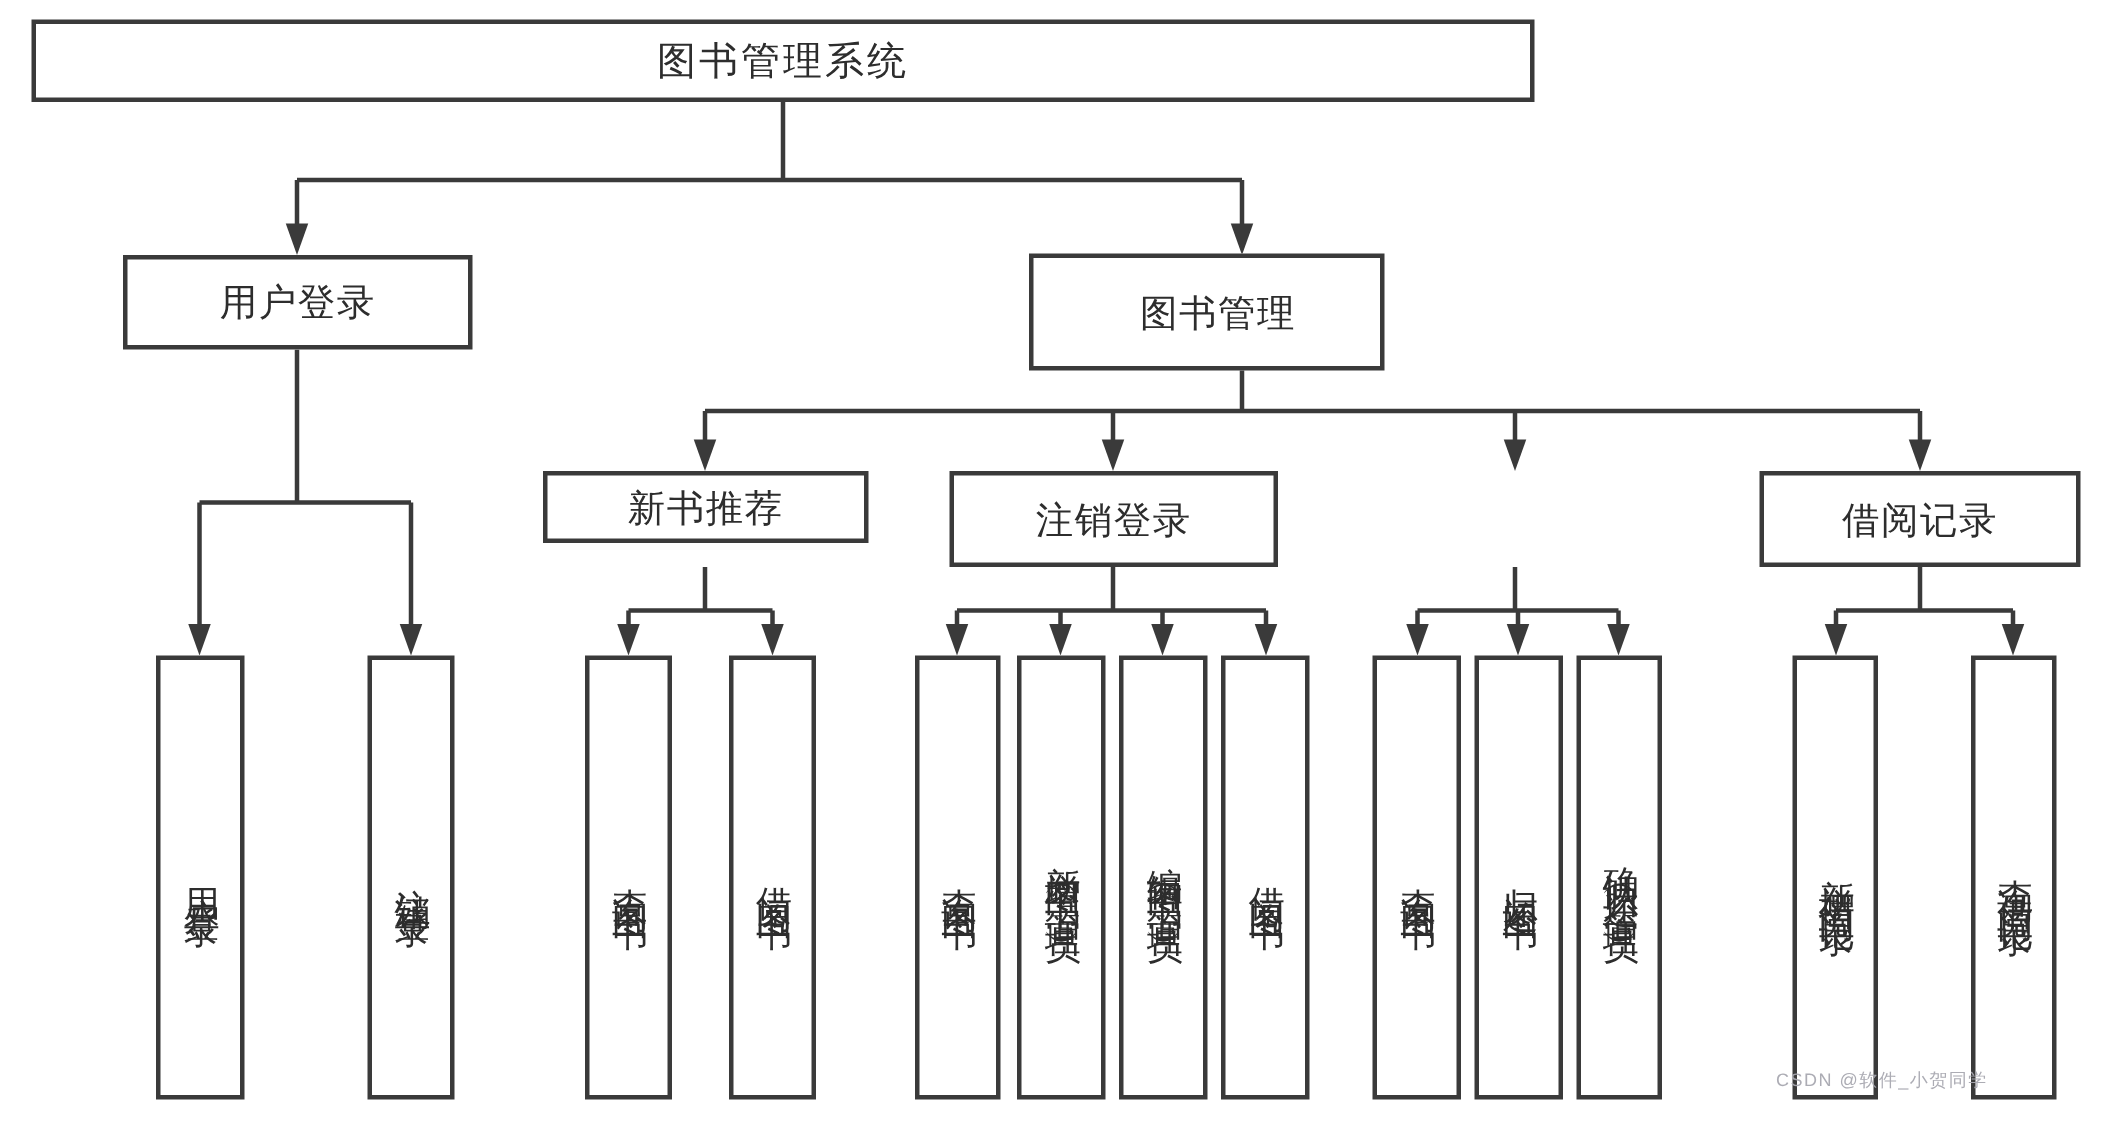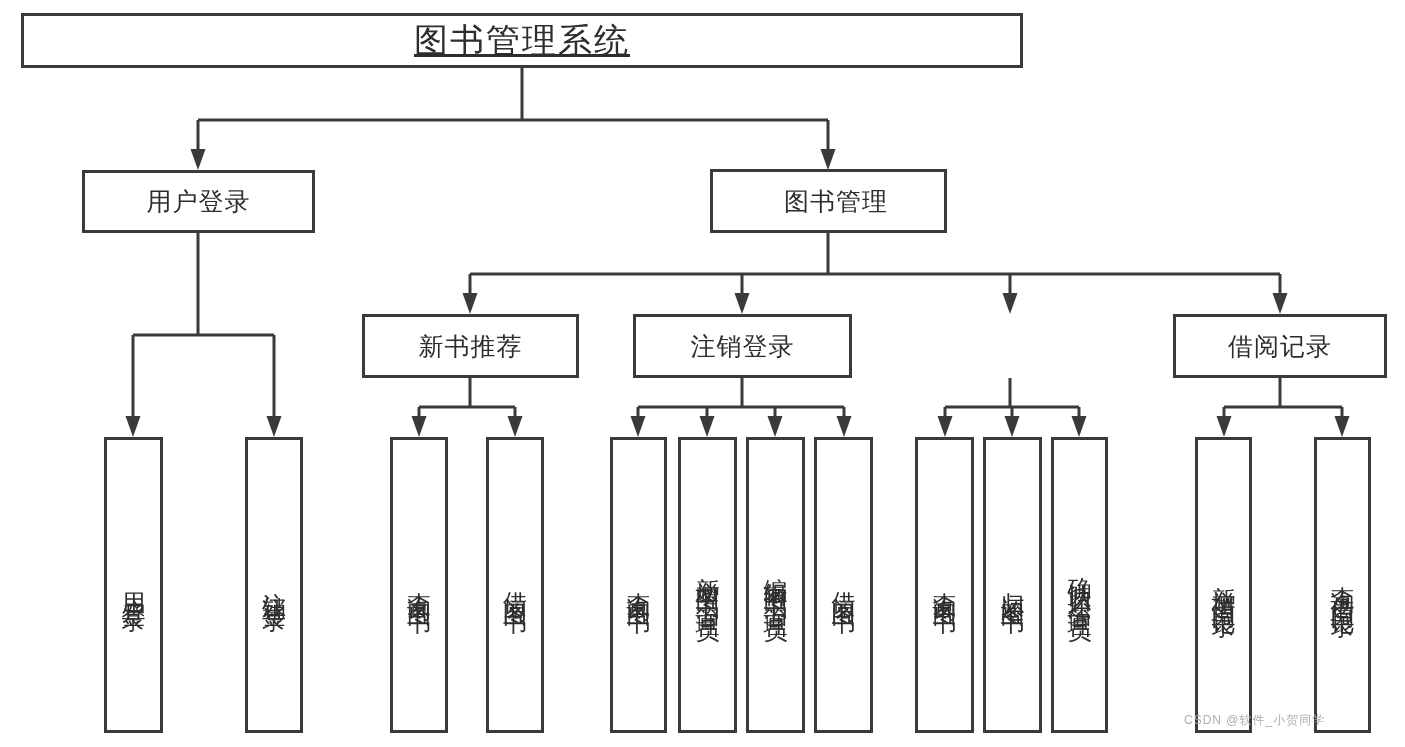--- a/index.html
+++ b/index.html
@@ -21,21 +21,21 @@
     box-sizing: border-box;
     border: 3px solid #3a3a3a;
     background: #ffffff;
     display: flex;
     align-items: center;
     justify-content: center;
     color: #2d2d2d;
     text-align: center;
     white-space: nowrap;
   }
-  .root-box  { font-size: 34px; letter-spacing: 2px; text-decoration: underline; }
+  .root-box  { font-size: 26px; letter-spacing: 2px; }
   .h-box     { font-size: 25px; letter-spacing: 1px; }
   .leaf {
     writing-mode: vertical-rl;
     text-orientation: mixed;
     font-size: 24px;
     letter-spacing: 6px;
     line-height: 1;
     white-space: normal;
   }
   .watermark {
@@ -80,23 +80,23 @@
       <polygon points="1004.5,416 1019.5,416 1012,437"></polygon>
       <polygon points="1071.5,416 1086.5,416 1079,437"></polygon>
       <polygon points="1216.5,416 1231.5,416 1224,437"></polygon>
       <polygon points="1334.5,416 1349.5,416 1342,437"></polygon>
     </g>
   </svg>
 
   <div class="box root-box" style="left:21px; top:13px; width:1002px; height:55px;">图书管理系统</div>
 
   <div class="box h-box" style="left:82px; top:170px; width:233px; height:63px;">用户登录</div>
-  <div class="box h-box" style="left:710px; top:169px; width:237px; height:64px;padding-left:15px;">图书管理</div>
+  <div class="box h-box" style="left:686px; top:169px; width:237px; height:78px;padding-left:15px;">图书管理</div>
 
-  <div class="box h-box" style="left:362px; top:314px; width:217px; height:64px;">新书推荐</div>
+  <div class="box h-box" style="left:362px; top:314px; width:217px; height:48px;">新书推荐</div>
   <div class="box h-box" style="left:633px; top:314px; width:219px; height:64px;">注销登录</div>
   <div class="box h-box" style="left:1173px; top:314px; width:214px; height:64px;">借阅记录</div>
 
   <div class="box leaf" style="left:104px; top:437px; width:59px; height:296px;">用户登录</div>
   <div class="box leaf" style="left:245px; top:437px; width:58px; height:296px;">注销登录</div>
 
   <div class="box leaf" style="left:390px; top:437px; width:58px; height:296px;">查询图书</div>
   <div class="box leaf" style="left:486px; top:437px; width:58px; height:296px;">借阅图书</div>
 
   <div class="box leaf" style="left:610px; top:437px; width:57px; height:296px;">查询图书</div>

